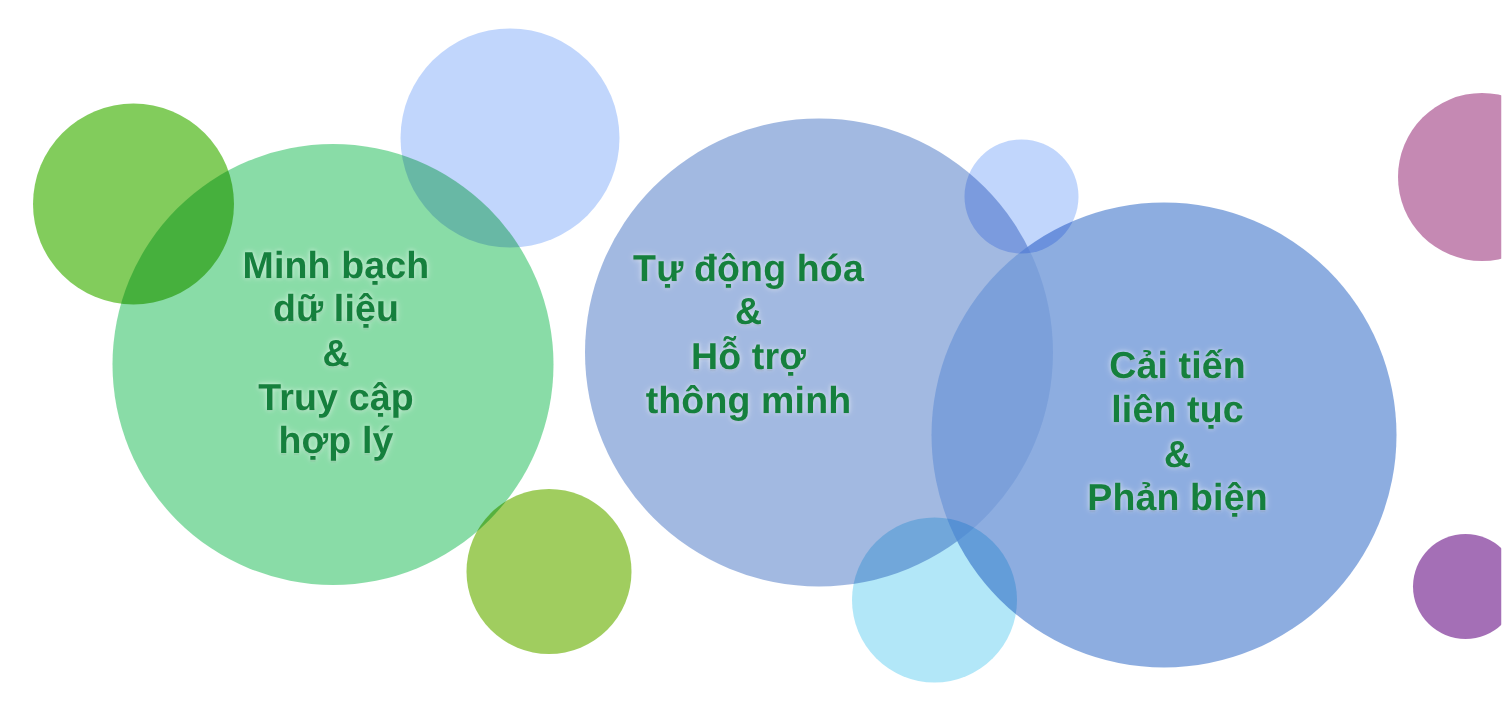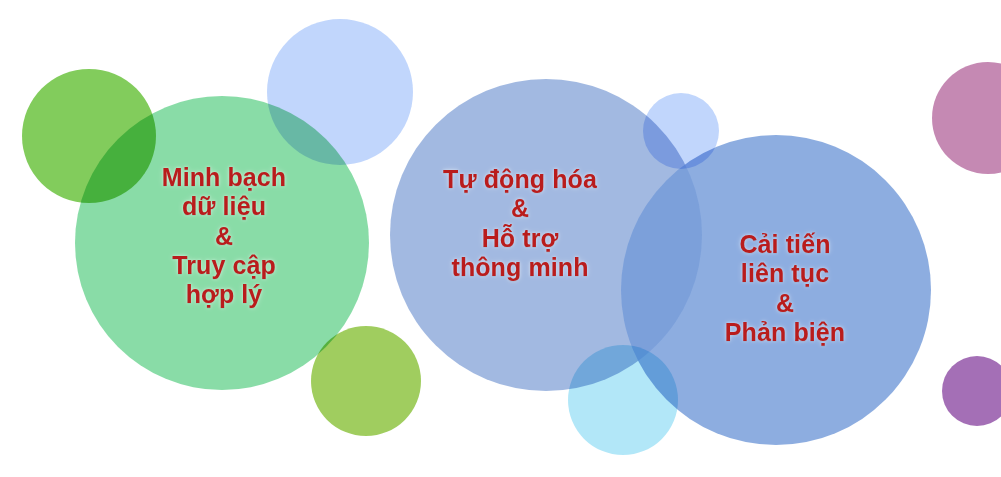--- a/index.html
+++ b/index.html
@@ -15,39 +15,39 @@
   }
   #stage svg{
     position:absolute;
     left:0; top:0;
     width:1001px;
     height:477px;
     display:block;
   }
   .label{
     position:absolute;
-    color:#b91c1c;
+    color:#15803d;
     font-weight:bold;
     text-align:center;
     line-height:1.17;
     letter-spacing:0.1px;
     white-space:pre;
     text-shadow:
        0 0 3px rgba(255,255,255,0.55),
        0 0 6px rgba(255,255,255,0.35),
        0 1px 1px rgba(0,0,0,0.10);
     pointer-events:none;
     user-select:none;
   }
   #label-left{
     left:104px; top:163px; width:240px;
     font-size:25px;
   }
   #label-center{
-    left:410px; top:165px; width:220px;
+    left:389px; top:165px; width:220px;
     font-size:25px;
   }
   #label-right{
     left:670px; top:218px; width:230px;
     font-size:25px;
     margin-top:12px;
   }
 </style>
 </head>
 <body>

